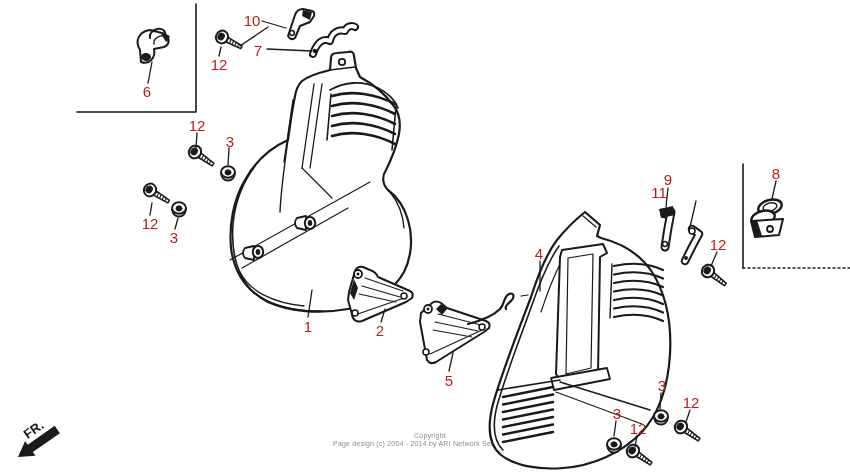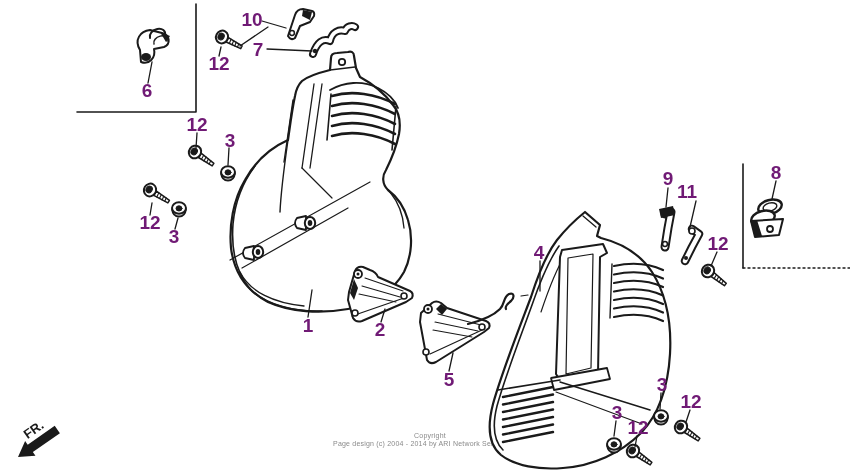--- a/index.html
+++ b/index.html
@@ -9,21 +9,21 @@
   }
   .copyright {
     position:absolute; left:330px; top:432px; width:200px; z-index:0;
     text-align:center; font-size:7px; line-height:8px; color:#8a8a8a;
     font-family:"Liberation Sans", sans-serif; letter-spacing:0.2px;
   }
   svg.art { position:absolute; left:0; top:0; z-index:1; }
   .callouts { position:absolute; left:0; top:0; width:850px; height:473px; z-index:2; }
   .callout {
     position:absolute; transform:translate(-50%,-50%);
-    font-weight:bold; font-size:19px; color:#701a75; white-space:nowrap;
+    font-weight:normal; font-size:15px; color:#b91c1c; white-space:nowrap;
   }
 </style>
 </head>
 <body>
 
 <div class="stage">
 
   <div class="copyright">
     <div>Copyright</div>
     <div>Page design (c) 2004 - 2014 by ARI Network Services, Inc.</div>
@@ -274,21 +274,21 @@
     <div class="callout" style="left:258px;top:50px">7</div>
     <div class="callout" style="left:197px;top:125px">12</div>
     <div class="callout" style="left:230px;top:141px">3</div>
     <div class="callout" style="left:150px;top:223px">12</div>
     <div class="callout" style="left:174px;top:237px">3</div>
     <div class="callout" style="left:308px;top:326px">1</div>
     <div class="callout" style="left:380px;top:330px">2</div>
     <div class="callout" style="left:449px;top:380px">5</div>
     <div class="callout" style="left:539px;top:253px">4</div>
     <div class="callout" style="left:668px;top:179px">9</div>
-    <div class="callout" style="left:687px;top:192px">11</div>
+    <div class="callout" style="left:659px;top:192px">11</div>
     <div class="callout" style="left:718px;top:244px">12</div>
     <div class="callout" style="left:776px;top:173px">8</div>
     <div class="callout" style="left:662px;top:385px">3</div>
     <div class="callout" style="left:691px;top:402px">12</div>
     <div class="callout" style="left:617px;top:413px">3</div>
     <div class="callout" style="left:638px;top:428px">12</div>
   </div>
 
 </div>
 

